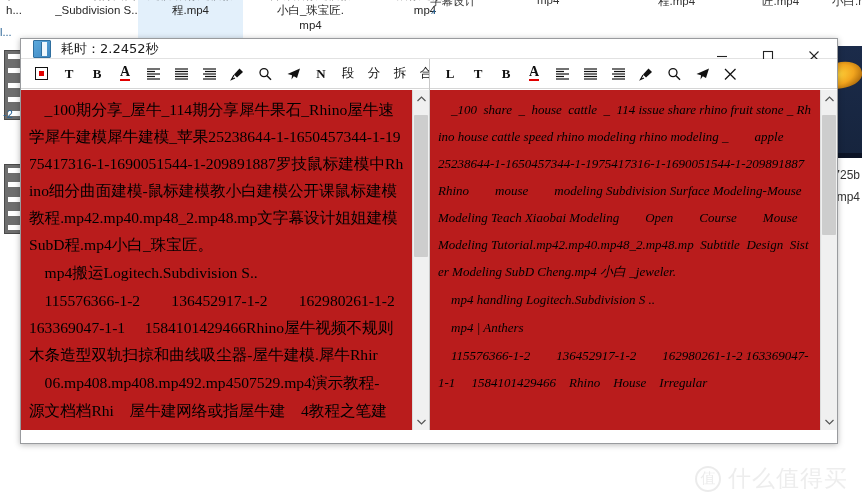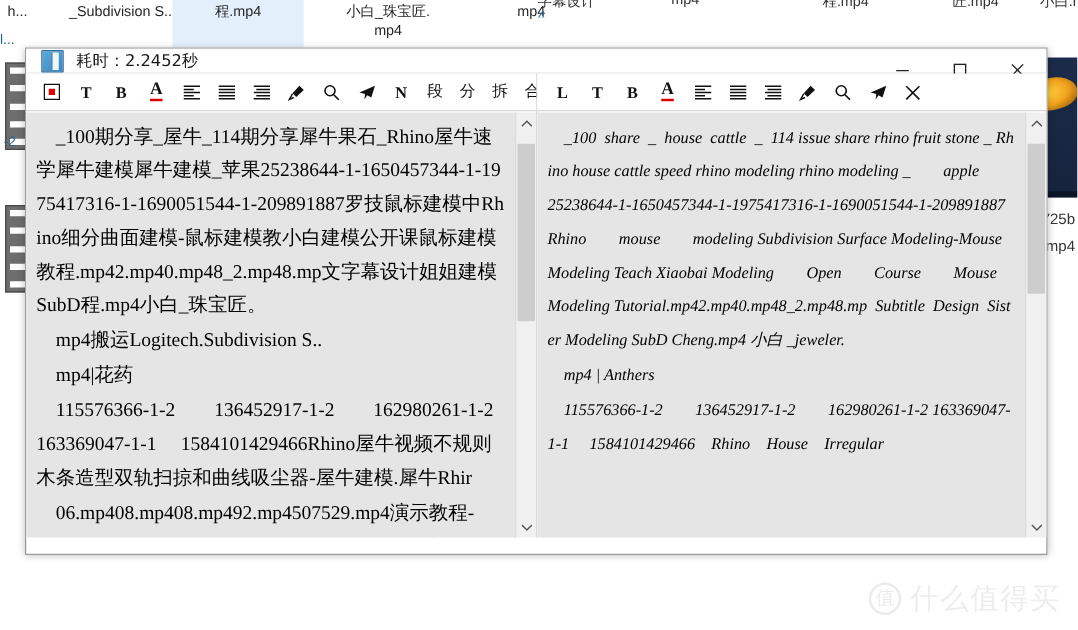--- a/index.html
+++ b/index.html
@@ -105,21 +105,21 @@
     font-size: 13px; color: #111; cursor: default;
     font-family: "Liberation Serif", serif;
   }
   .tb.cjk { font-family: "DejaVu Sans", "Liberation Sans", sans-serif; font-size: 12.5px; min-width: 24px; }
   .tb.serifb { font-family: "Liberation Serif", serif; font-weight: bold; }
 
   .ico { display: block; }
 
   .txt-area {
     position: absolute; left: 0; right: 17px; top: 31px; bottom: 0;
-    overflow: hidden; background: #e5e5e5;
+    overflow: hidden; background: #b91c1c;
     padding: 6px 8px 0 8px;
   }
   .txt-area p {
     margin: 0 0 1px 0;
     font-family: "Liberation Serif", "DejaVu Serif", serif;
     font-size: 15.6px; line-height: 27px; color: #000000;
     white-space: pre-wrap; word-break: break-all;
   }
   .pane-right .txt-area p { font-size: 13px; font-style: italic; }
 
@@ -319,21 +319,20 @@
             <div class="tb cjk">
               <span>拆</span>
             </div>
             <div class="tb cjk">
               <span>合</span>
             </div>
           </div>
         <div class="txt-area" id="txtLeft">
             <p>    _100期分享_屋牛_114期分享犀牛果石_Rhino屋牛速学犀牛建模犀牛建模_苹果25238644-1-1650457344-1-1975417316-1-1690051544-1-209891887罗技鼠标建模中Rhino细分曲面建模-鼠标建模教小白建模公开课鼠标建模教程.mp42.mp40.mp48_2.mp48.mp文字幕设计姐姐建模SubD程.mp4小白_珠宝匠。</p>
             <p>    mp4搬运Logitech.Subdivision S..</p>
-            <p>    mp4|花药</p>
             <p>    115576366-1-2　　136452917-1-2　　162980261-1-2 163369047-1-1　 1584101429466Rhino屋牛视频不规则木条造型双轨扫掠和曲线吸尘器-屋牛建模.犀牛Rhir</p>
             <p>    06.mp408.mp408.mp492.mp4507529.mp4演示教程-</p>
             <p>源文档档Rhi　屋牛建网络或指屋牛建　4教程之笔建</p>
           </div>
         <div class="vsb">
           <div class="arr up">
             <svg width="9" height="6" viewBox="0 0 9 6">
                 <path d="M0.5 5 L4.5 1 L8.5 5" fill="none" stroke="#555" stroke-width="1.2"></path>
               </svg>
           </div>
@@ -406,20 +405,21 @@
             </div>
             <div class="tb">
               <svg width="15" height="14" viewBox="0 0 15 14" class="ico">
                 <path d="M2 2 L12.5 12.5" stroke="#111" stroke-width="1.3" fill="none"></path>
                 <path d="M12.5 2 L2 12.5" stroke="#111" stroke-width="1.3" fill="none"></path>
               </svg>
             </div>
           </div>
         <div class="txt-area" id="txtRight">
             <p>    _100  share  _  house  cattle  _  114 issue share rhino fruit stone _ Rhino house cattle speed rhino modeling rhino modeling _　　apple　　25238644-1-1650457344-1-1975417316-1-1690051544-1-209891887　　Rhino　　mouse　　modeling Subdivision Surface Modeling-Mouse Modeling Teach Xiaobai Modeling　　Open　　Course　　Mouse　　Modeling Tutorial.mp42.mp40.mp48_2.mp48.mp  Subtitle  Design  Sister Modeling SubD Cheng.mp4 小白 _jeweler.</p>
+            <p>    mp4 handling Logitech.Subdivision S ..</p>
             <p>    mp4 | Anthers</p>
             <p>    115576366-1-2　　136452917-1-2　　162980261-1-2 163369047-1-1　 1584101429466　Rhino　House　Irregular</p>
           </div>
         <div class="vsb">
           <div class="arr up">
             <svg width="9" height="6" viewBox="0 0 9 6">
                 <path d="M0.5 5 L4.5 1 L8.5 5" fill="none" stroke="#555" stroke-width="1.2"></path>
               </svg>
           </div>
           <div class="thumb" id="thumbRight" style="top: 25px; height: 120px;"></div>

